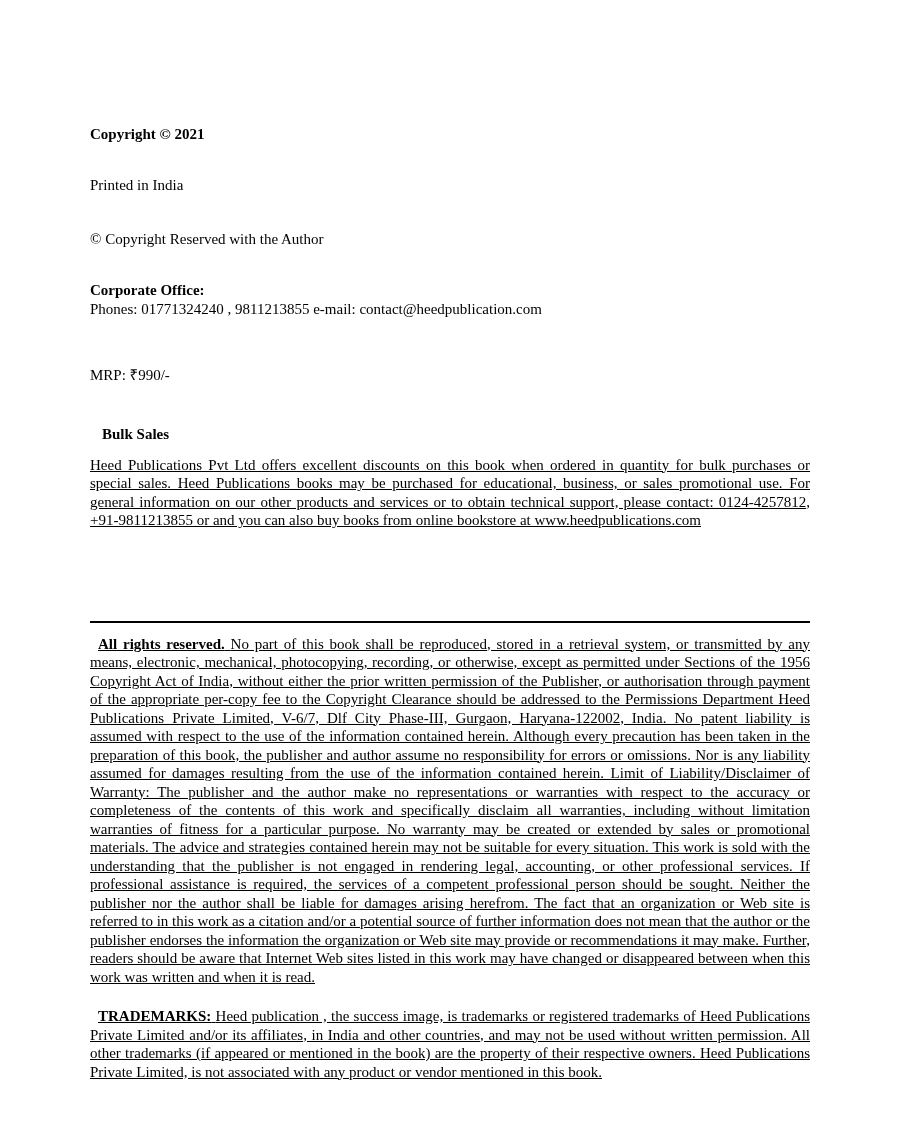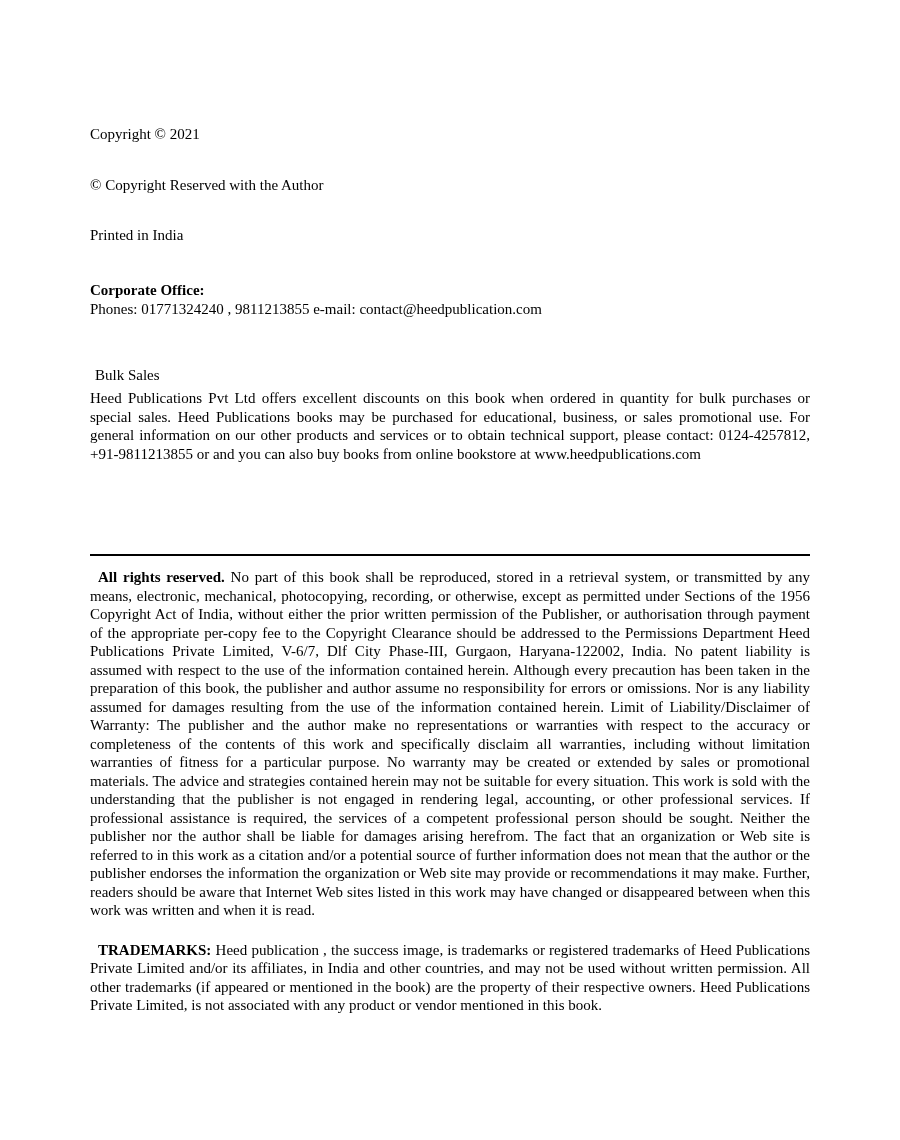--- a/index.html
+++ b/index.html
@@ -21,56 +21,58 @@
     height: 1140px;
     padding: 125px 90px 0 90px;
     font-size: 15px;
     line-height: 18.5px;
   }
   .block {
     margin: 0;
   }
   .bold { font-weight: bold; margin-left: 8px; }
   .single { margin: 0 0 32px 0; }
-  .copyright-line { font-weight: normal; }
+  .copyright-line { font-weight: bold; }
   .printed-line { margin-bottom: 36px; }
   .office-block p { margin: 0; line-height: 19.5px; }
   .office-block { margin-bottom: 46px; }
   .mrp-line { margin-bottom: 41px; }
   .bulk-block { margin-bottom: 0; }
-  .bulk-block .heading { margin: 5px; font-weight: normal; }
+  .bulk-block .heading { margin: 12px; font-weight: bold; }
   .para {
     margin: 0;
     text-align: justify;
+    text-decoration: underline;
   }
   .rule {
     border: none;
     border-top: 2.5px solid #000000;
     margin: 91px 0 12px 0;
   }
   .trademarks {
     margin-top: 21px;
   }
 </style>
 </head>
 <body>
 
 <div class="page">
 
   <p class="block single copyright-line">Copyright © 2021</p>
 
+  <p class="block single printed-line">Printed in India</p>
+
   <p class="block single">© Copyright Reserved with the Author</p>
-
-  <p class="block single printed-line">Printed in India</p>
 
   <div class="office-block">
     <p class="bold">Corporate Office:</p>
     <p>Phones: 01771324240 , 9811213855  e-mail: contact@heedpublication.com</p>
   </div>
 
+  <p class="block mrp-line">MRP: ₹990/-</p>
 
   <div class="bulk-block">
     <p class="heading">Bulk Sales</p>
     <p class="para">Heed Publications Pvt Ltd offers excellent discounts on this book when ordered in quantity for bulk purchases or special sales. Heed Publications books may be purchased for educational, business, or sales promotional use. For general information on our other products and services or to obtain technical support, please contact: 0124-4257812, +91-9811213855 or and you can also buy books from online bookstore at www.heedpublications.com</p>
   </div>
 
   <hr class="rule">
 
   <p class="para"><span class="bold">All rights reserved.</span> <span>No part of this book shall be reproduced, stored in a retrieval system, or transmitted by any means, electronic, mechanical, photocopying, recording, or otherwise, except as permitted under Sections of the 1956 Copyright Act of India, without either the prior written permission of the Publisher, or authorisation through payment of the appropriate per-copy fee to the Copyright Clearance should be addressed to the Permissions Department Heed Publications Private Limited, V-6/7, Dlf City Phase-III, Gurgaon, Haryana-122002, India. No patent liability is assumed with respect to the use of the information contained herein. Although every precaution has been taken in the preparation of this book, the publisher and author assume no responsibility for errors or omissions. Nor is any liability assumed for damages resulting from the use of the information contained herein. Limit of  Liability/Disclaimer of Warranty: The publisher and the author make no representations or warranties with respect to the accuracy or completeness of the contents of this work and specifically disclaim all warranties, including without limitation warranties of fitness for a particular purpose. No warranty may be created or extended by sales or promotional materials. The advice and strategies contained herein may not be suitable for every situation. This work is sold with the understanding that the publisher is not engaged in rendering legal, accounting, or other professional services. If professional assistance is required, the services of a competent professional person should be sought. Neither the publisher nor the author shall be liable for damages arising herefrom. The fact that an organization or Web site is referred to in this work as a citation and/or a potential source of further information does not mean that the author or the publisher endorses the information the organization or Web site may provide or recommendations it may make. Further, readers should be aware that Internet Web sites listed in this work may have changed or disappeared between when this work was written and when it is read.</span></p>
 

